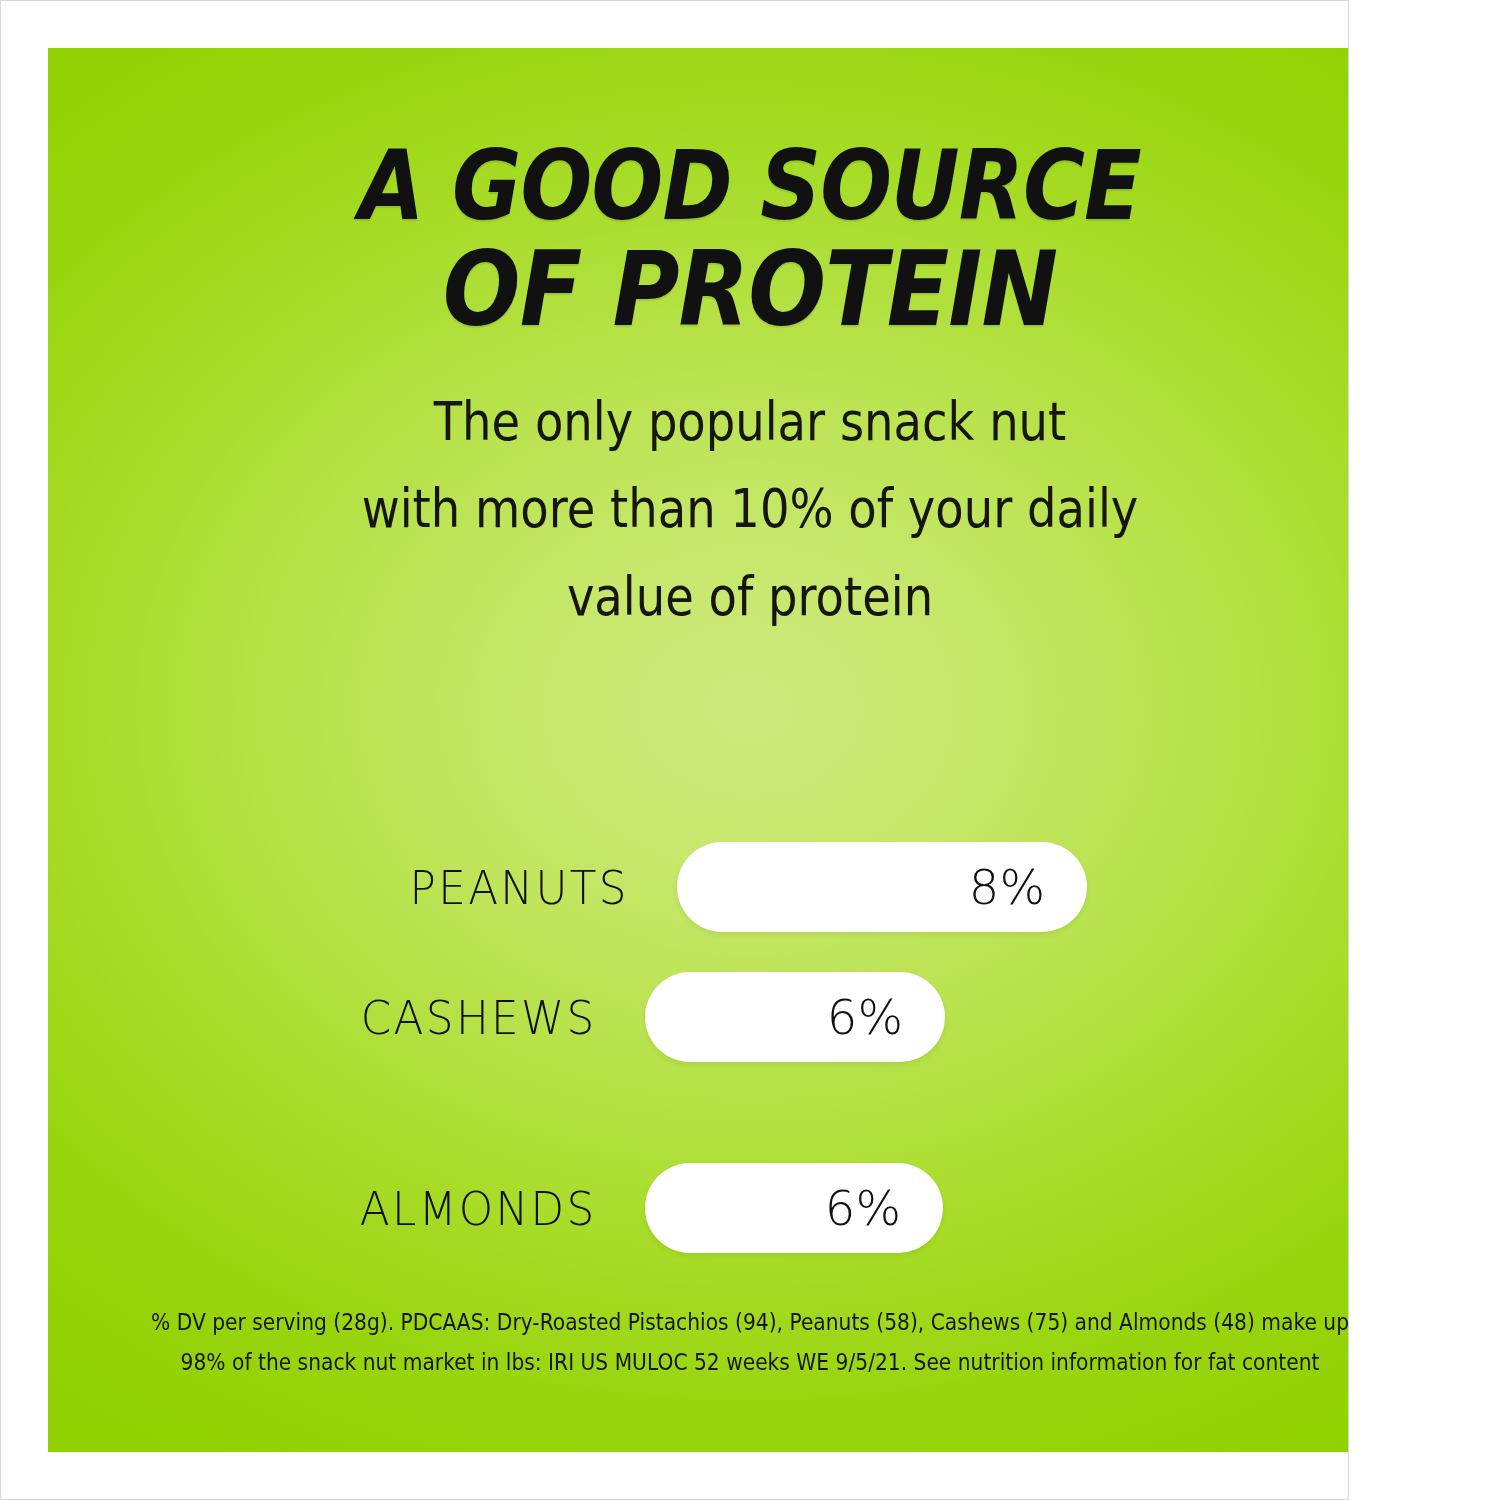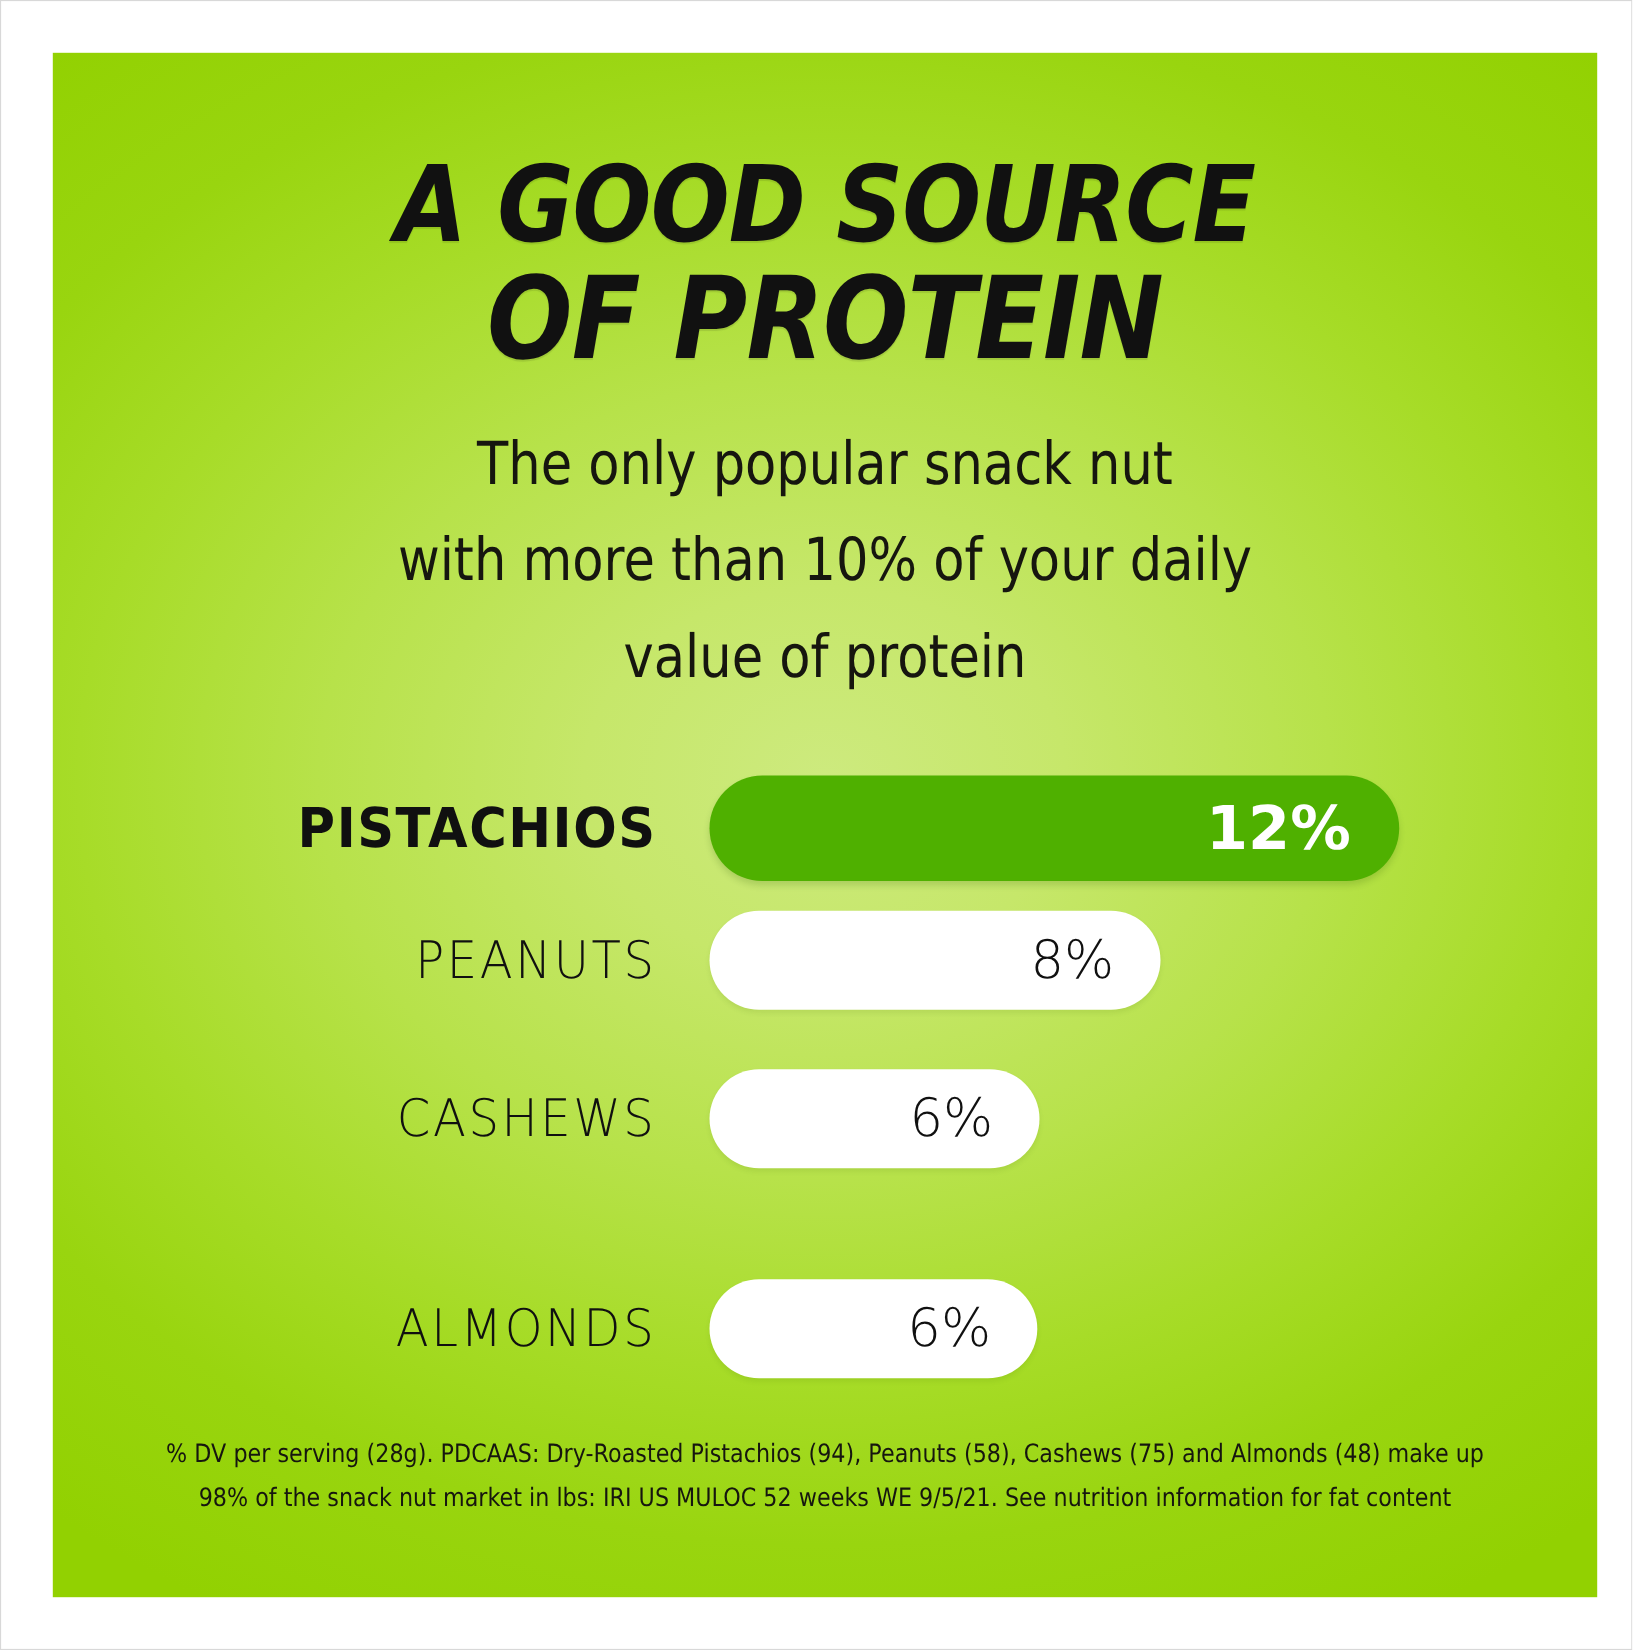--- a/index.html
+++ b/index.html
@@ -7,21 +7,21 @@
     margin: 0;
     padding: 0;
     background: #ffffff;
   }
   body {
     font-family: "Liberation Sans", sans-serif;
   }
 
   .canvas {
     position: relative;
-    width: 1484px;
+    width: 1349px;
     height: 1500px;
     background: #ffffff;
     overflow: hidden;
     box-sizing: border-box;
   }
 
   
   .canvas::after {
     content: "";
     position: absolute;
@@ -151,21 +151,21 @@
   .bar-highlight .bar-value {
     color: #ffffff;
     font-weight: 700;
     font-size: 55px;
     padding-right: 44px;
     letter-spacing: 0px;
   }
 
   
   .row-pistachios { top: 52px;  height: 96px; }
-  .row-peanuts    { top: 175px; height: 90px; }
+  .row-peanuts    { top: 189px; height: 90px; margin-left: 32px; }
   .row-cashews    { top: 319px; height: 90px; text-align: right; }
   .row-almonds    { top: 510px; height: 90px; }
 
   .row-pistachios .bar-track { height: 96px; width: 627px; }
   .row-peanuts    .bar-track { height: 90px; width: 410px; }
   .row-cashews    .bar-track { height: 90px; width: 300px; }
   .row-almonds    .bar-track { height: 90px; width: 298px; }
 
   
   .footnote {
@@ -196,26 +196,20 @@
     </div>
 
     <div class="subhead">
       <span class="sub-line">The only popular snack nut</span>
       <span class="sub-line">with more than 10% of your daily</span>
       <span class="sub-line">value of protein</span>
     </div>
 
     <div class="chart">
 
-      <div class="bar-row row-pistachios">
-        <span class="bar-label is-bold">PISTACHIOS</span>
-        <div class="bar-track bar-highlight">
-          <span class="bar-value">12%</span>
-        </div>
-      </div>
 
       <div class="bar-row row-peanuts">
         <span class="bar-label">PEANUTS</span>
         <div class="bar-track bar-plain">
           <span class="bar-value">8%</span>
         </div>
       </div>
 
       <div class="bar-row row-cashews">
         <span class="bar-label">CASHEWS</span>

